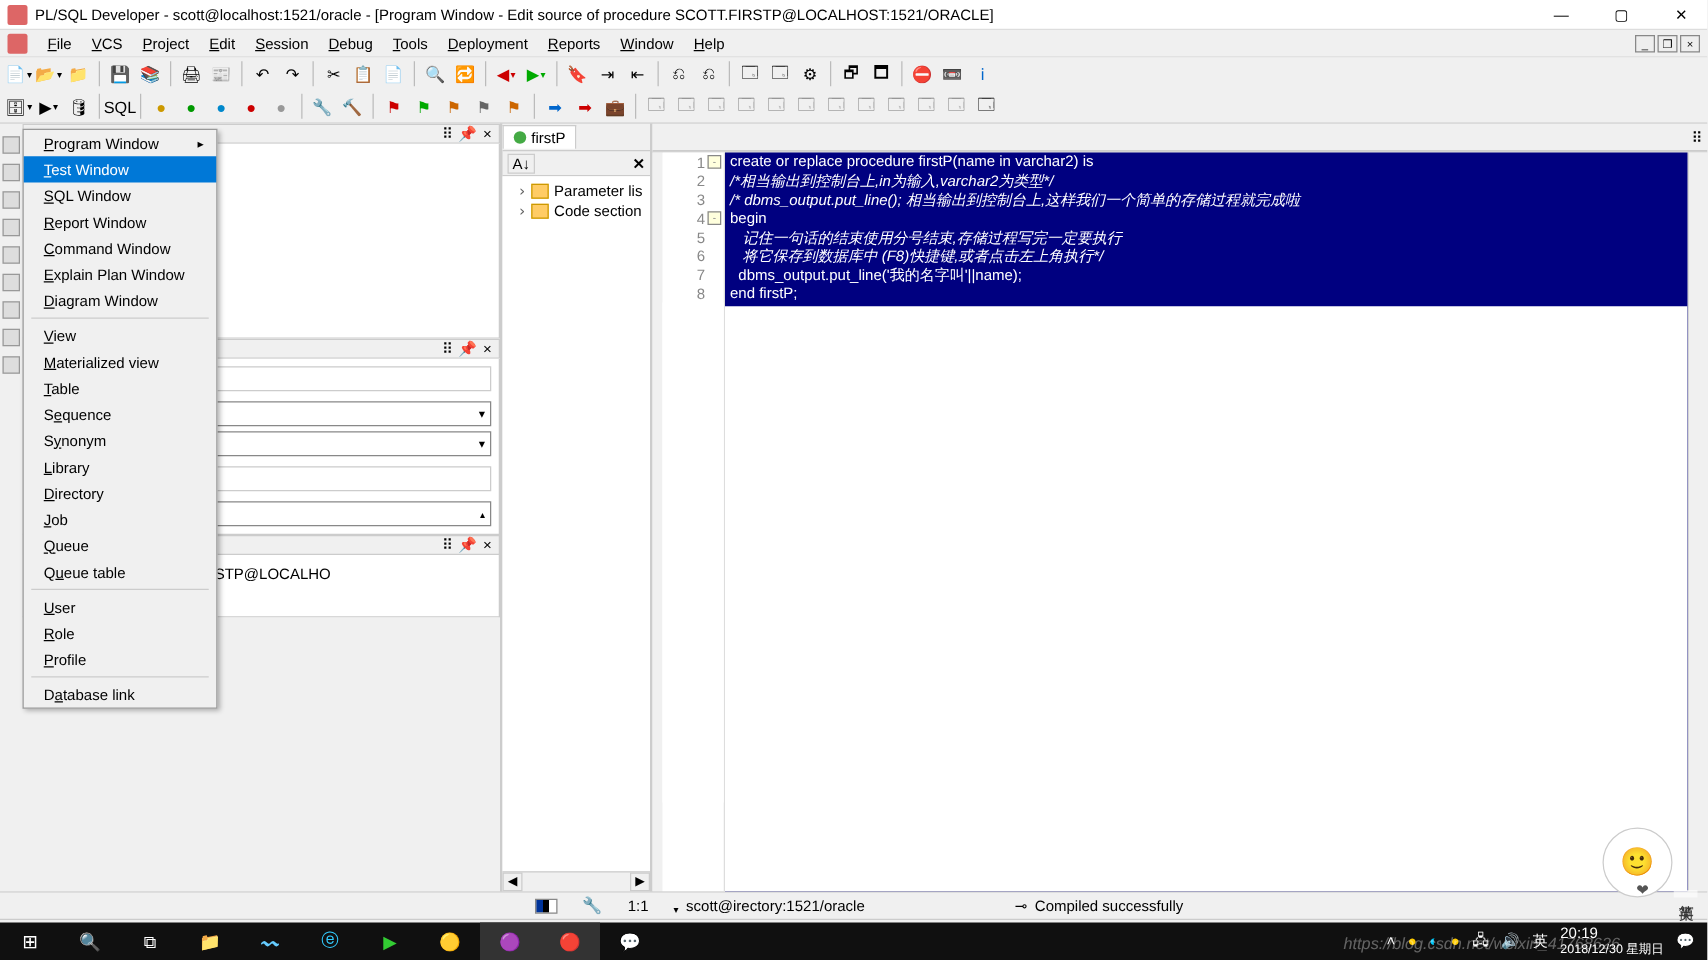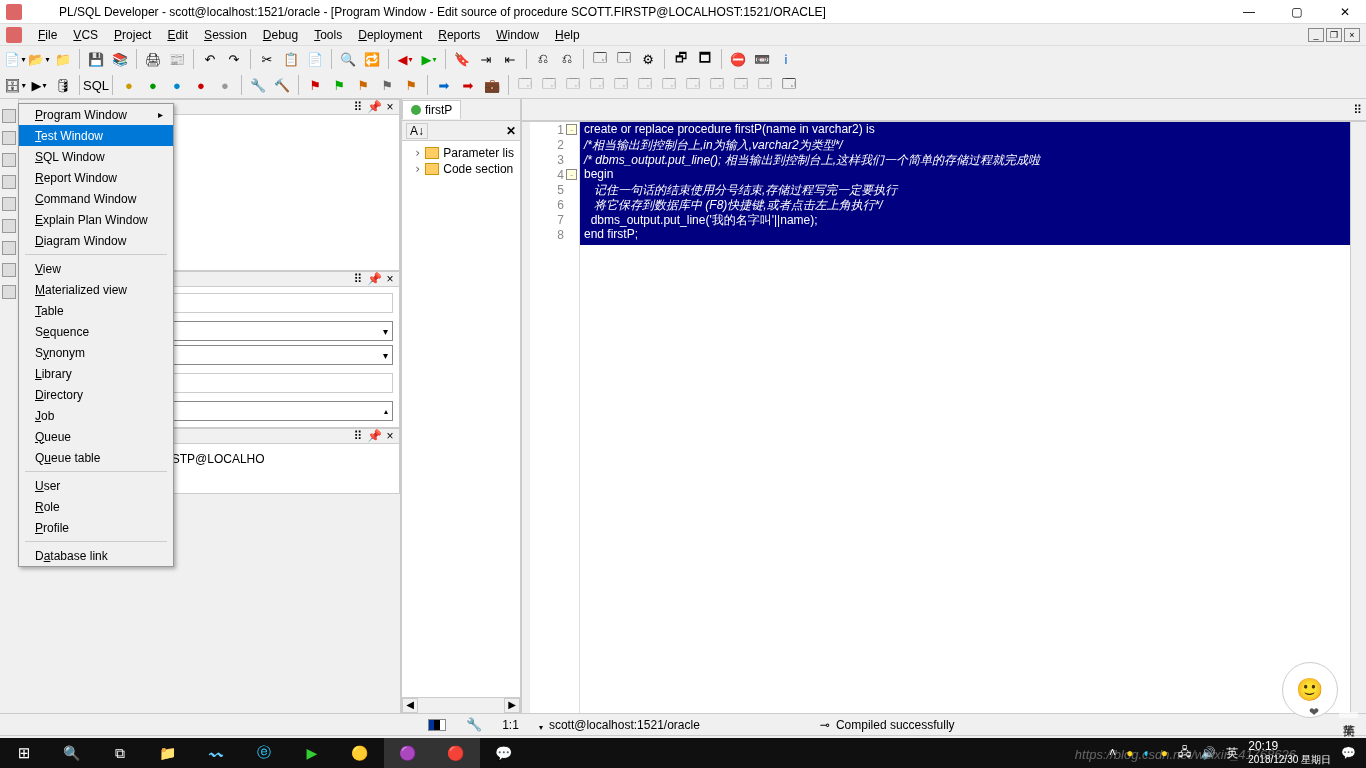--- a/index.html
+++ b/index.html
@@ -1,18 +1,18 @@
 <!DOCTYPE html>
 <html><head>
 <meta charset="utf-8">
 <style>
 * { margin: 0; padding: 0; box-sizing: border-box; font-family: "Segoe UI", Tahoma, sans-serif; font-size: 12px; }
 body { background: #f0f0f0; width: 1366px; height: 768px; overflow: hidden; position: relative; }
 
-.titlebar { height: 24px; background: #fff; display: flex; align-items: center; padding: 0 6px; border-bottom: 1px solid #ddd; gap: 31px; }
+.titlebar { height: 24px; background: #fff; display: flex; align-items: center; padding: 0 6px; border-bottom: 1px solid #ddd; }
 .titlebar .app-icon { width: 16px; height: 16px; background: #d66; border-radius: 2px; margin-right: 6px; }
 .titlebar .title { flex: 1; color: #000; }
 .titlebar .win-btns { display: flex; gap: 18px; }
 .titlebar .win-btn { width: 30px; text-align: center; cursor: pointer; }
 
 .menubar { height: 22px; background: #f0f0f0; display: flex; align-items: center; padding: 0 6px; border-bottom: 1px solid #ddd; }
 .menubar .app-icon2 { width: 16px; height: 16px; background: #d66; border-radius: 2px; margin-right: 8px; }
 .menubar .menu-item { padding: 2px 8px; cursor: pointer; }
 .menubar .menu-item .u { text-decoration: underline; }
 .menubar .mdi-btns { margin-left: auto; display: flex; gap: 2px; }
@@ -363,21 +363,21 @@
 
 <div class="statusbar2">
   <div style="width:400px;"></div>
   <span class="flag"></span>
   <span class="wrench">🔧</span>
   <div class="cell">
       <span>1:1</span>
     </div>
   <div class="cell">
       <span class="dd">▾</span>
-      <span>scott@localhost:1521/oracle</span>
+      <span>scott@irectory:1521/oracle</span>
     </div>
   <div class="cell" style="margin-left:100px;">
       <span>⊸</span>
       <span>Compiled successfully</span>
     </div>
 </div>
 
 <div class="findbar">
   <span class="label">Find</span>
 </div>

